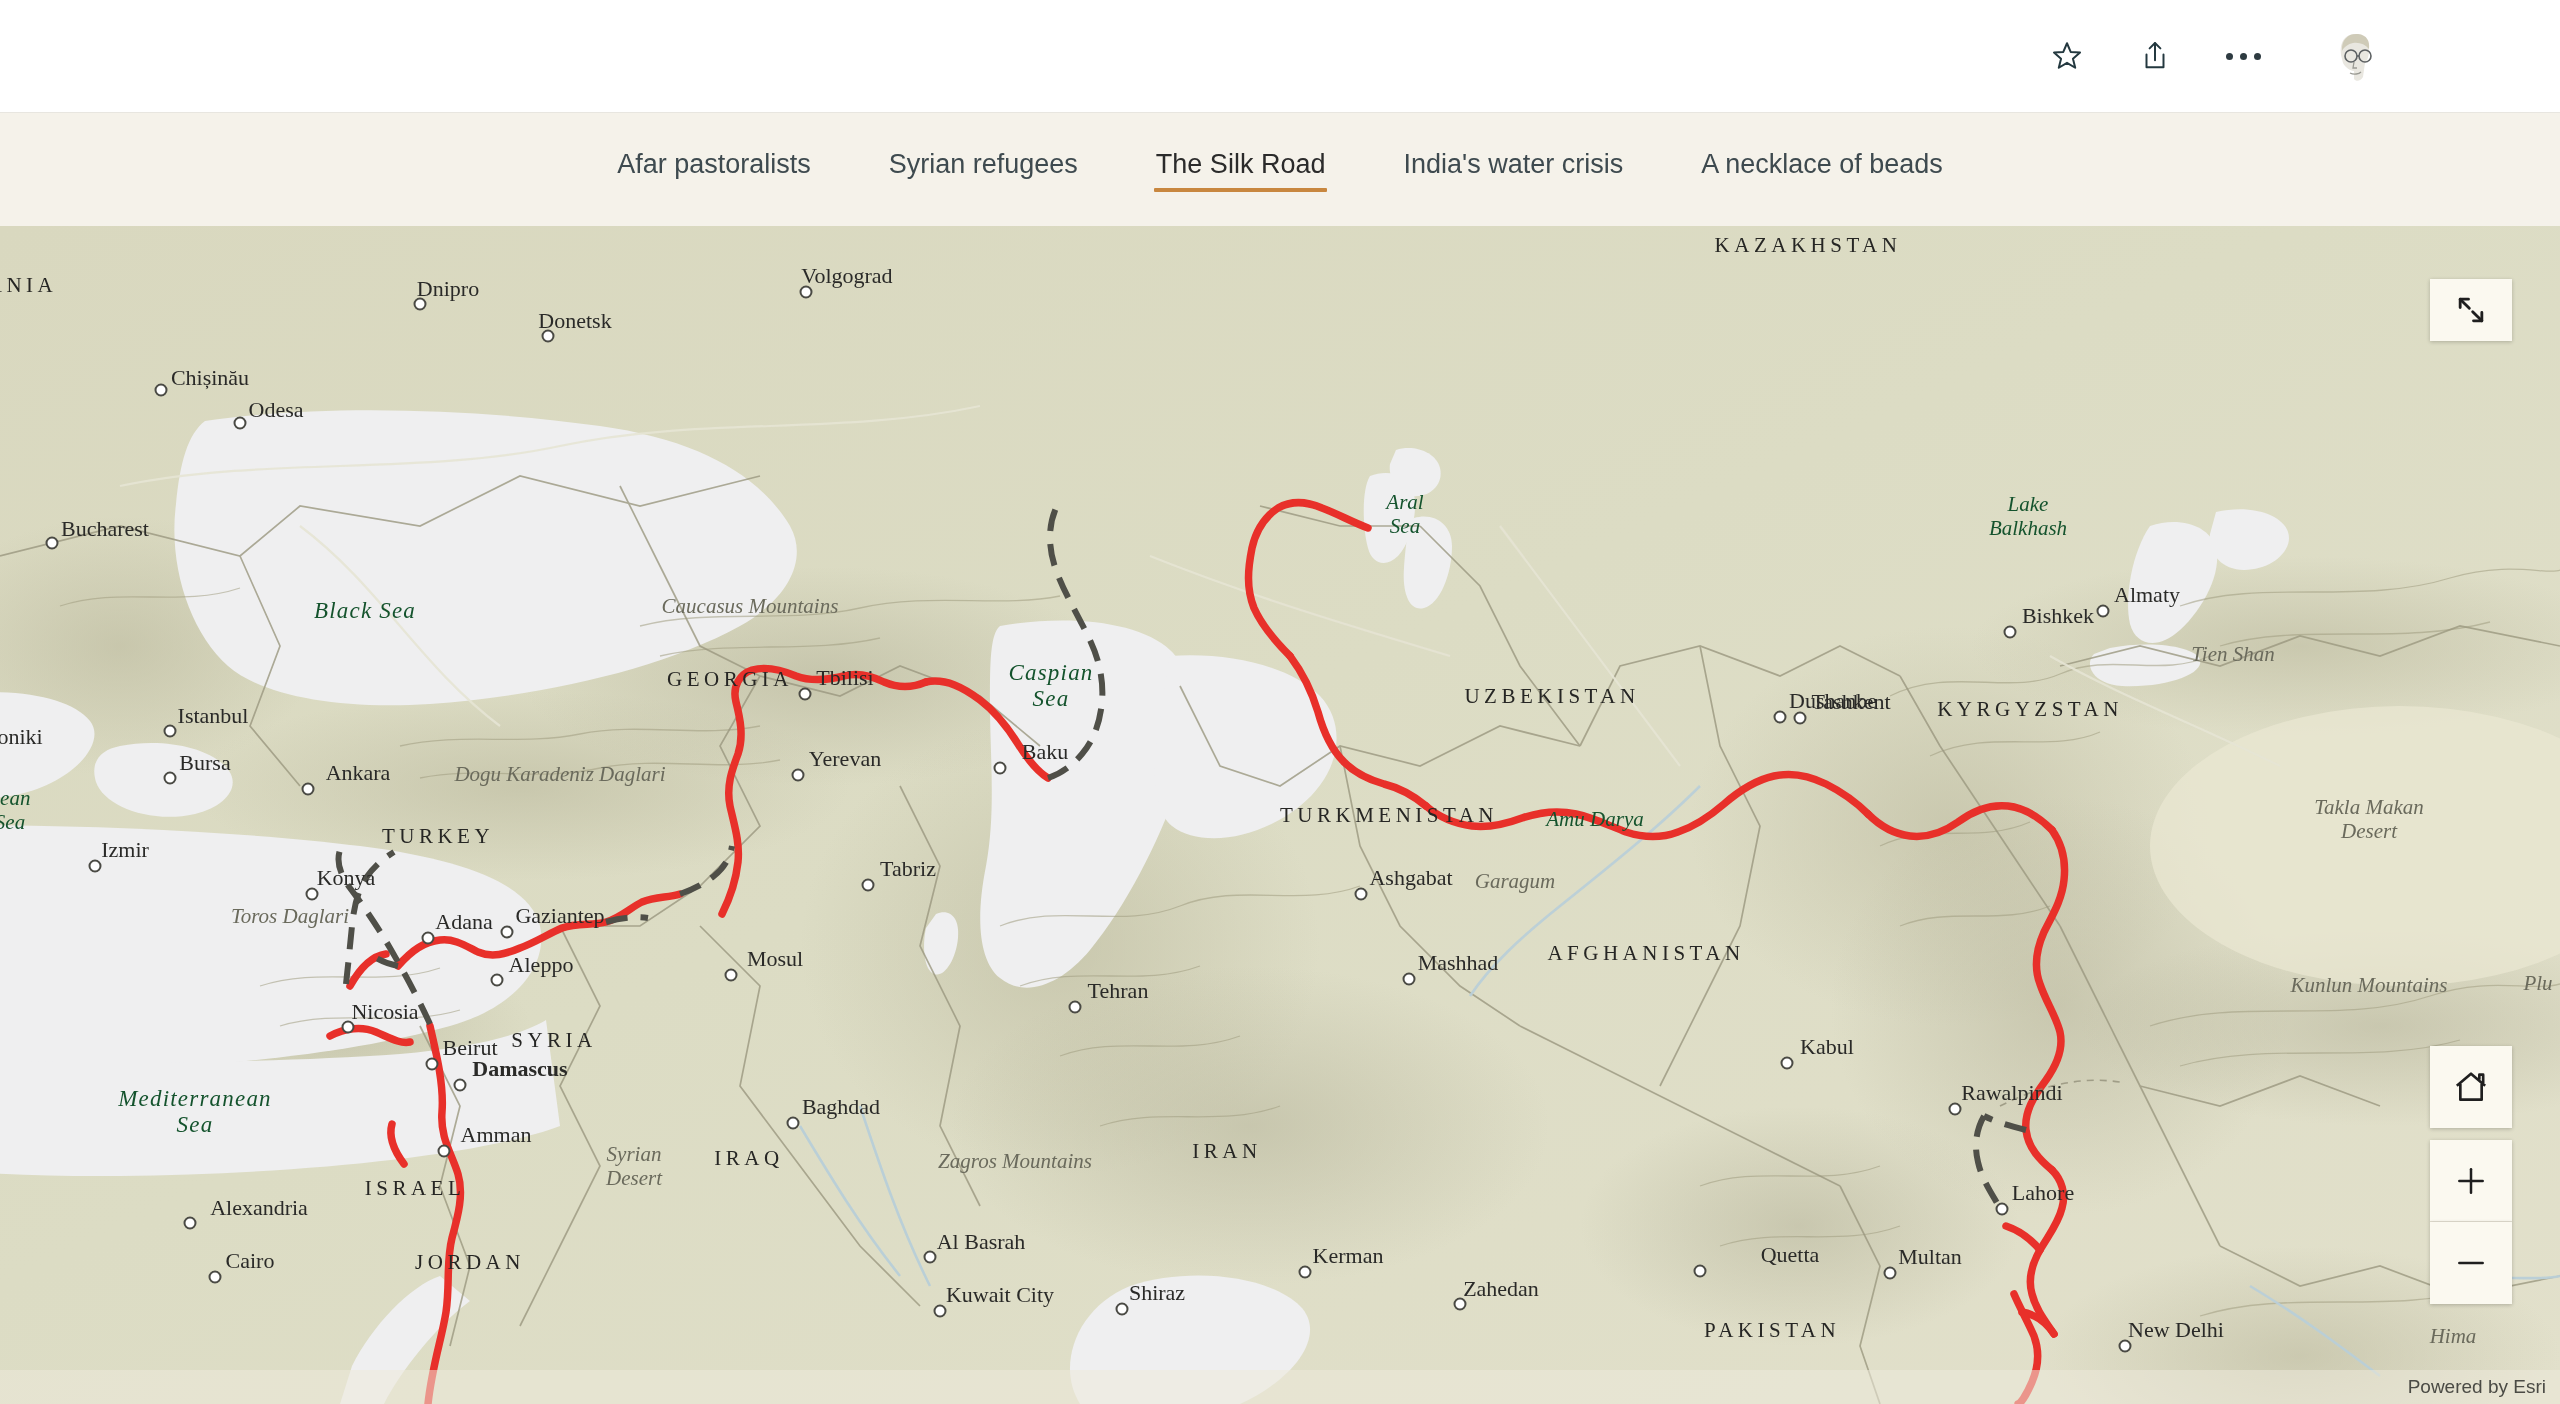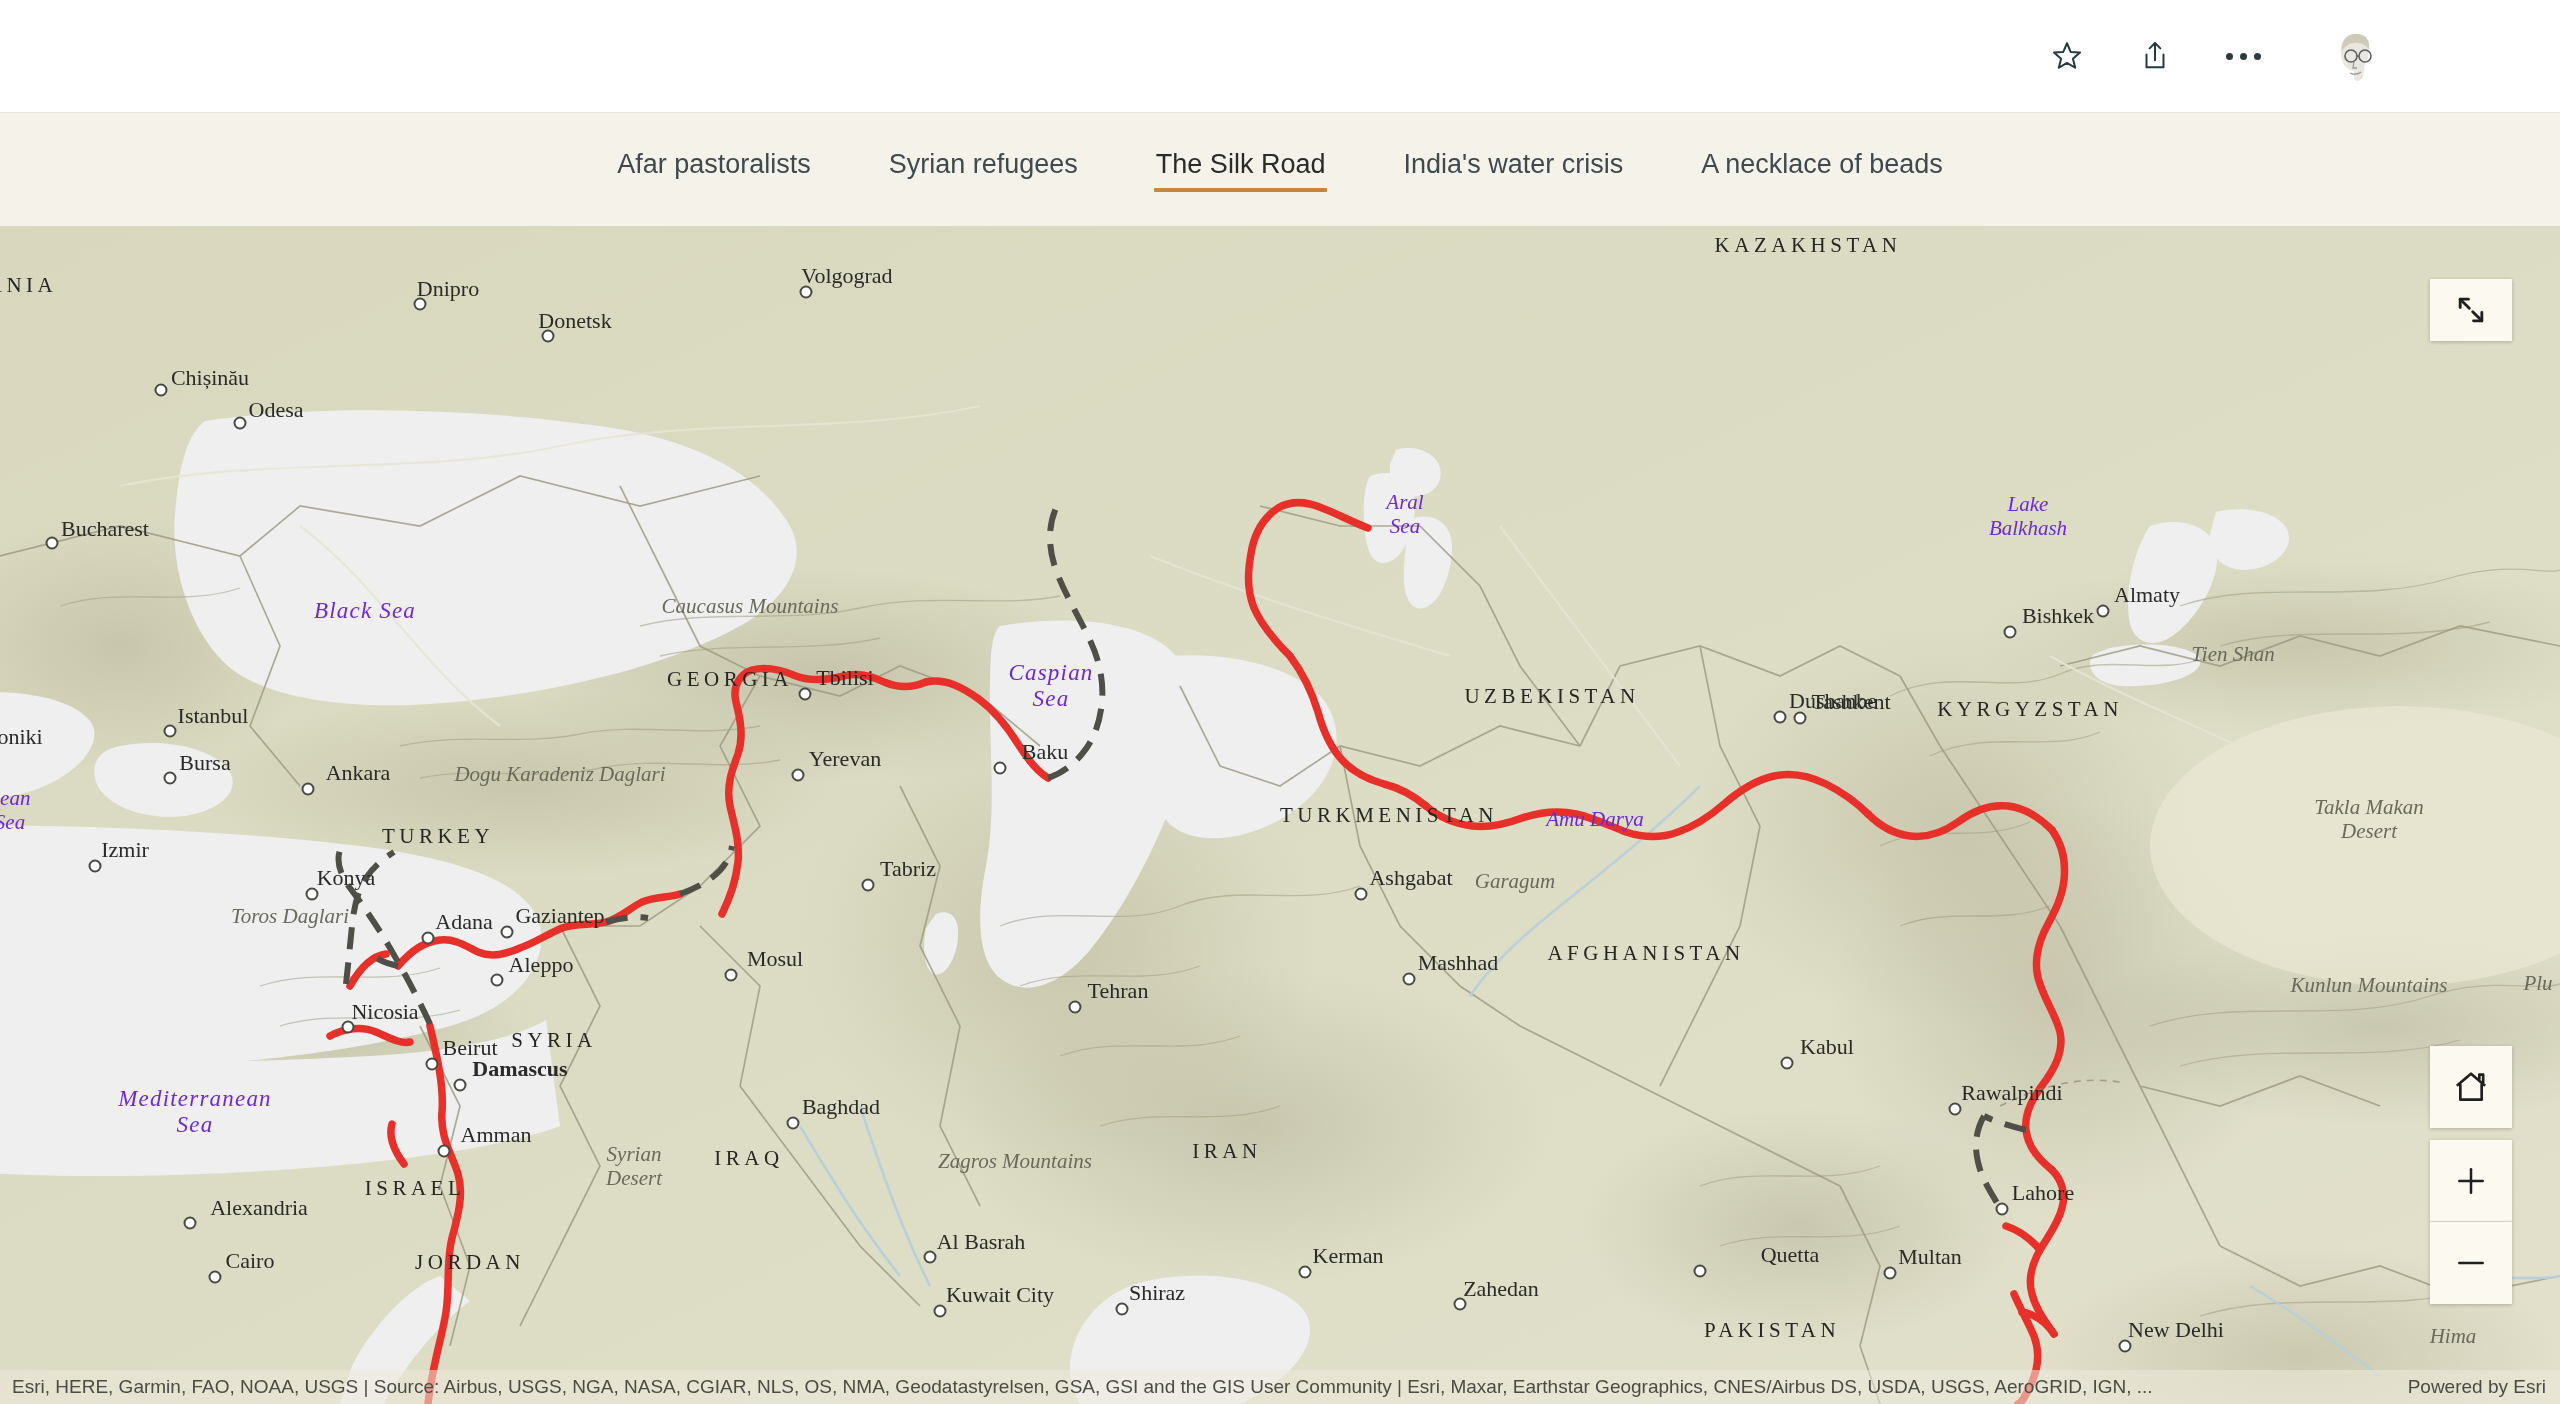--- a/index.html
+++ b/index.html
@@ -106,21 +106,21 @@
     white-space: nowrap;
     transform: translate(-50%, -50%);
     pointer-events: none;
   }
   .lbl.city { font-size: 22px; }
   .lbl.country {
     font-size: 21px; letter-spacing: 4.5px; font-weight: 400;
     color: #262624;
   }
   .lbl.water {
-    font-style: italic; color: #6d28d9; font-size: 21px;
+    font-style: italic; color: #14532d; font-size: 21px;
     text-align: center; line-height: 1.15;
   }
   .lbl.water.big { font-size: 23px; letter-spacing: 1.2px; }
   .lbl.terrain {
     font-style: italic; color: #6a6a5c; font-size: 21px;
     text-align: center; line-height: 1.15;
   }
   .dot {
     position: absolute;
     width: 13px; height: 13px; border-radius: 50%;
@@ -595,16 +595,15 @@
       </svg>
     </div>
     <div class="ctrl ctrl-zout">
       <svg width="40" height="40" viewBox="0 0 24 24" stroke="#1f1f1f" stroke-width="1.5" stroke-linecap="round">
         <path d="M5 12 H19"></path>
       </svg>
     </div>
   </div>
 
   <div class="attrib">
-    <span class="left">Esri, HERE, Garmin, FAO, NOAA, USGS | Source: Airbus, USGS, NGA, NASA, CGIAR, NLS, OS, NMA, Geodatastyrelsen, GSA, GSI and the GIS User Community | Esri, Maxar, Earthstar Geographics, CNES/Airbus DS, USDA, USGS, AeroGRID, IGN, ...</span>
     <span class="right">Powered by Esri</span>
   </div>
 </div>
 
 </body></html>

